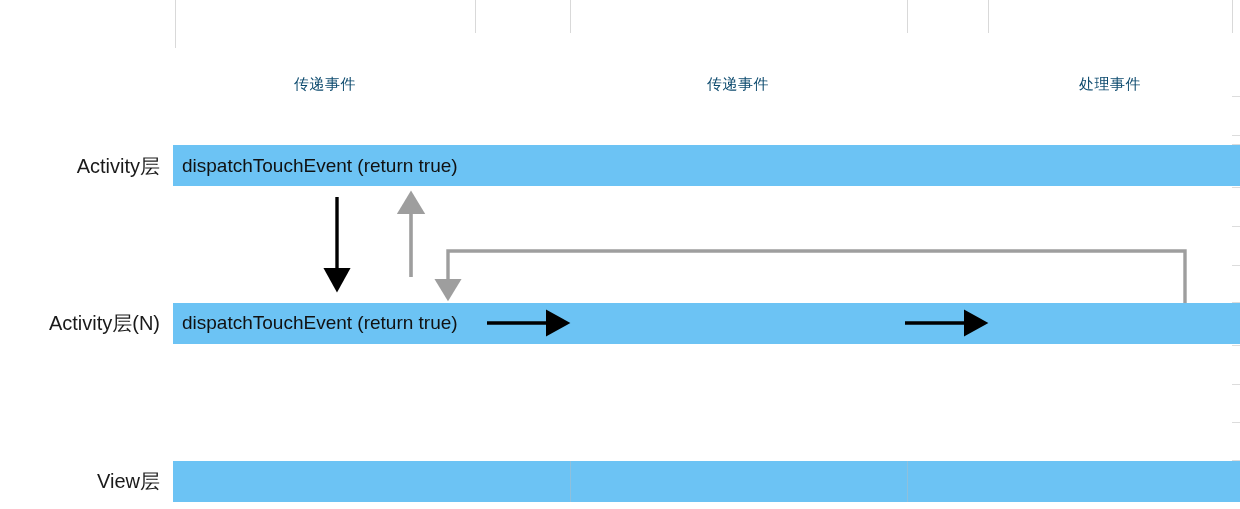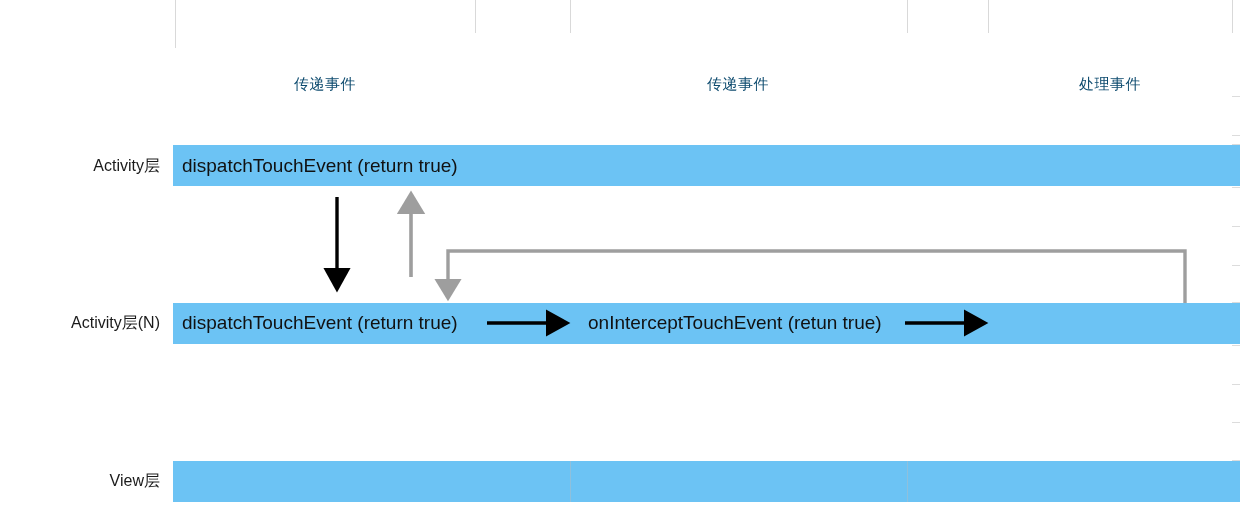--- a/index.html
+++ b/index.html
@@ -31,21 +31,21 @@
   .col-header {
     position: absolute;
     font-size: 15px;
     color: #0c4a6e;
     white-space: nowrap;
     transform: translateX(-50%);
     letter-spacing: 0.5px;
   }
   .row-label {
     position: absolute;
-    font-size: 16px;
+    font-size: 20px;
     color: #1a1a1a;
     white-space: nowrap;
     text-align: right;
     transform: translateY(-50%);
   }
   .lane {
     position: absolute;
     background: #6cc3f4;
   }
   .lane-cell-divider {
@@ -110,21 +110,20 @@
   <div class="lane" style="left:173px; top:145px; width:1067px; height:41px;"></div>
   <div class="lane" style="left:173px; top:303px; width:1067px; height:41px;"></div>
   <div class="lane" style="left:173px; top:461px; width:1067px; height:41px;"></div>
 
   <div class="lane-cell-divider" style="left:570px; top:461px; height:41px;"></div>
   <div class="lane-cell-divider" style="left:907px; top:461px; height:41px;"></div>
 
   <div class="lane-text" style="left:182px; top:166px;">dispatchTouchEvent (return true)</div>
 
   <div class="lane-text" style="left:182px; top:323px;">dispatchTouchEvent (return true)</div>
-  <div class="lane-text" style="left:588px; top:323px;">onInterceptTouchEvent (retun true)</div>
 
   <svg class="arrow-svg" viewBox="0 0 1240 509" xmlns="http://www.w3.org/2000/svg">
     <defs>
       <marker id="head-black" markerWidth="10" markerHeight="10" refX="1.2" refY="4" orient="auto" markerUnits="strokeWidth">
         <path d="M0,0 L0,8 L7.2,4 z" fill="#000000"></path>
       </marker>
       <marker id="head-gray" markerWidth="9" markerHeight="9" refX="1.2" refY="4" orient="auto" markerUnits="strokeWidth">
         <path d="M0,0 L0,8 L6.6,4 z" fill="#9e9e9e"></path>
       </marker>
     </defs>

